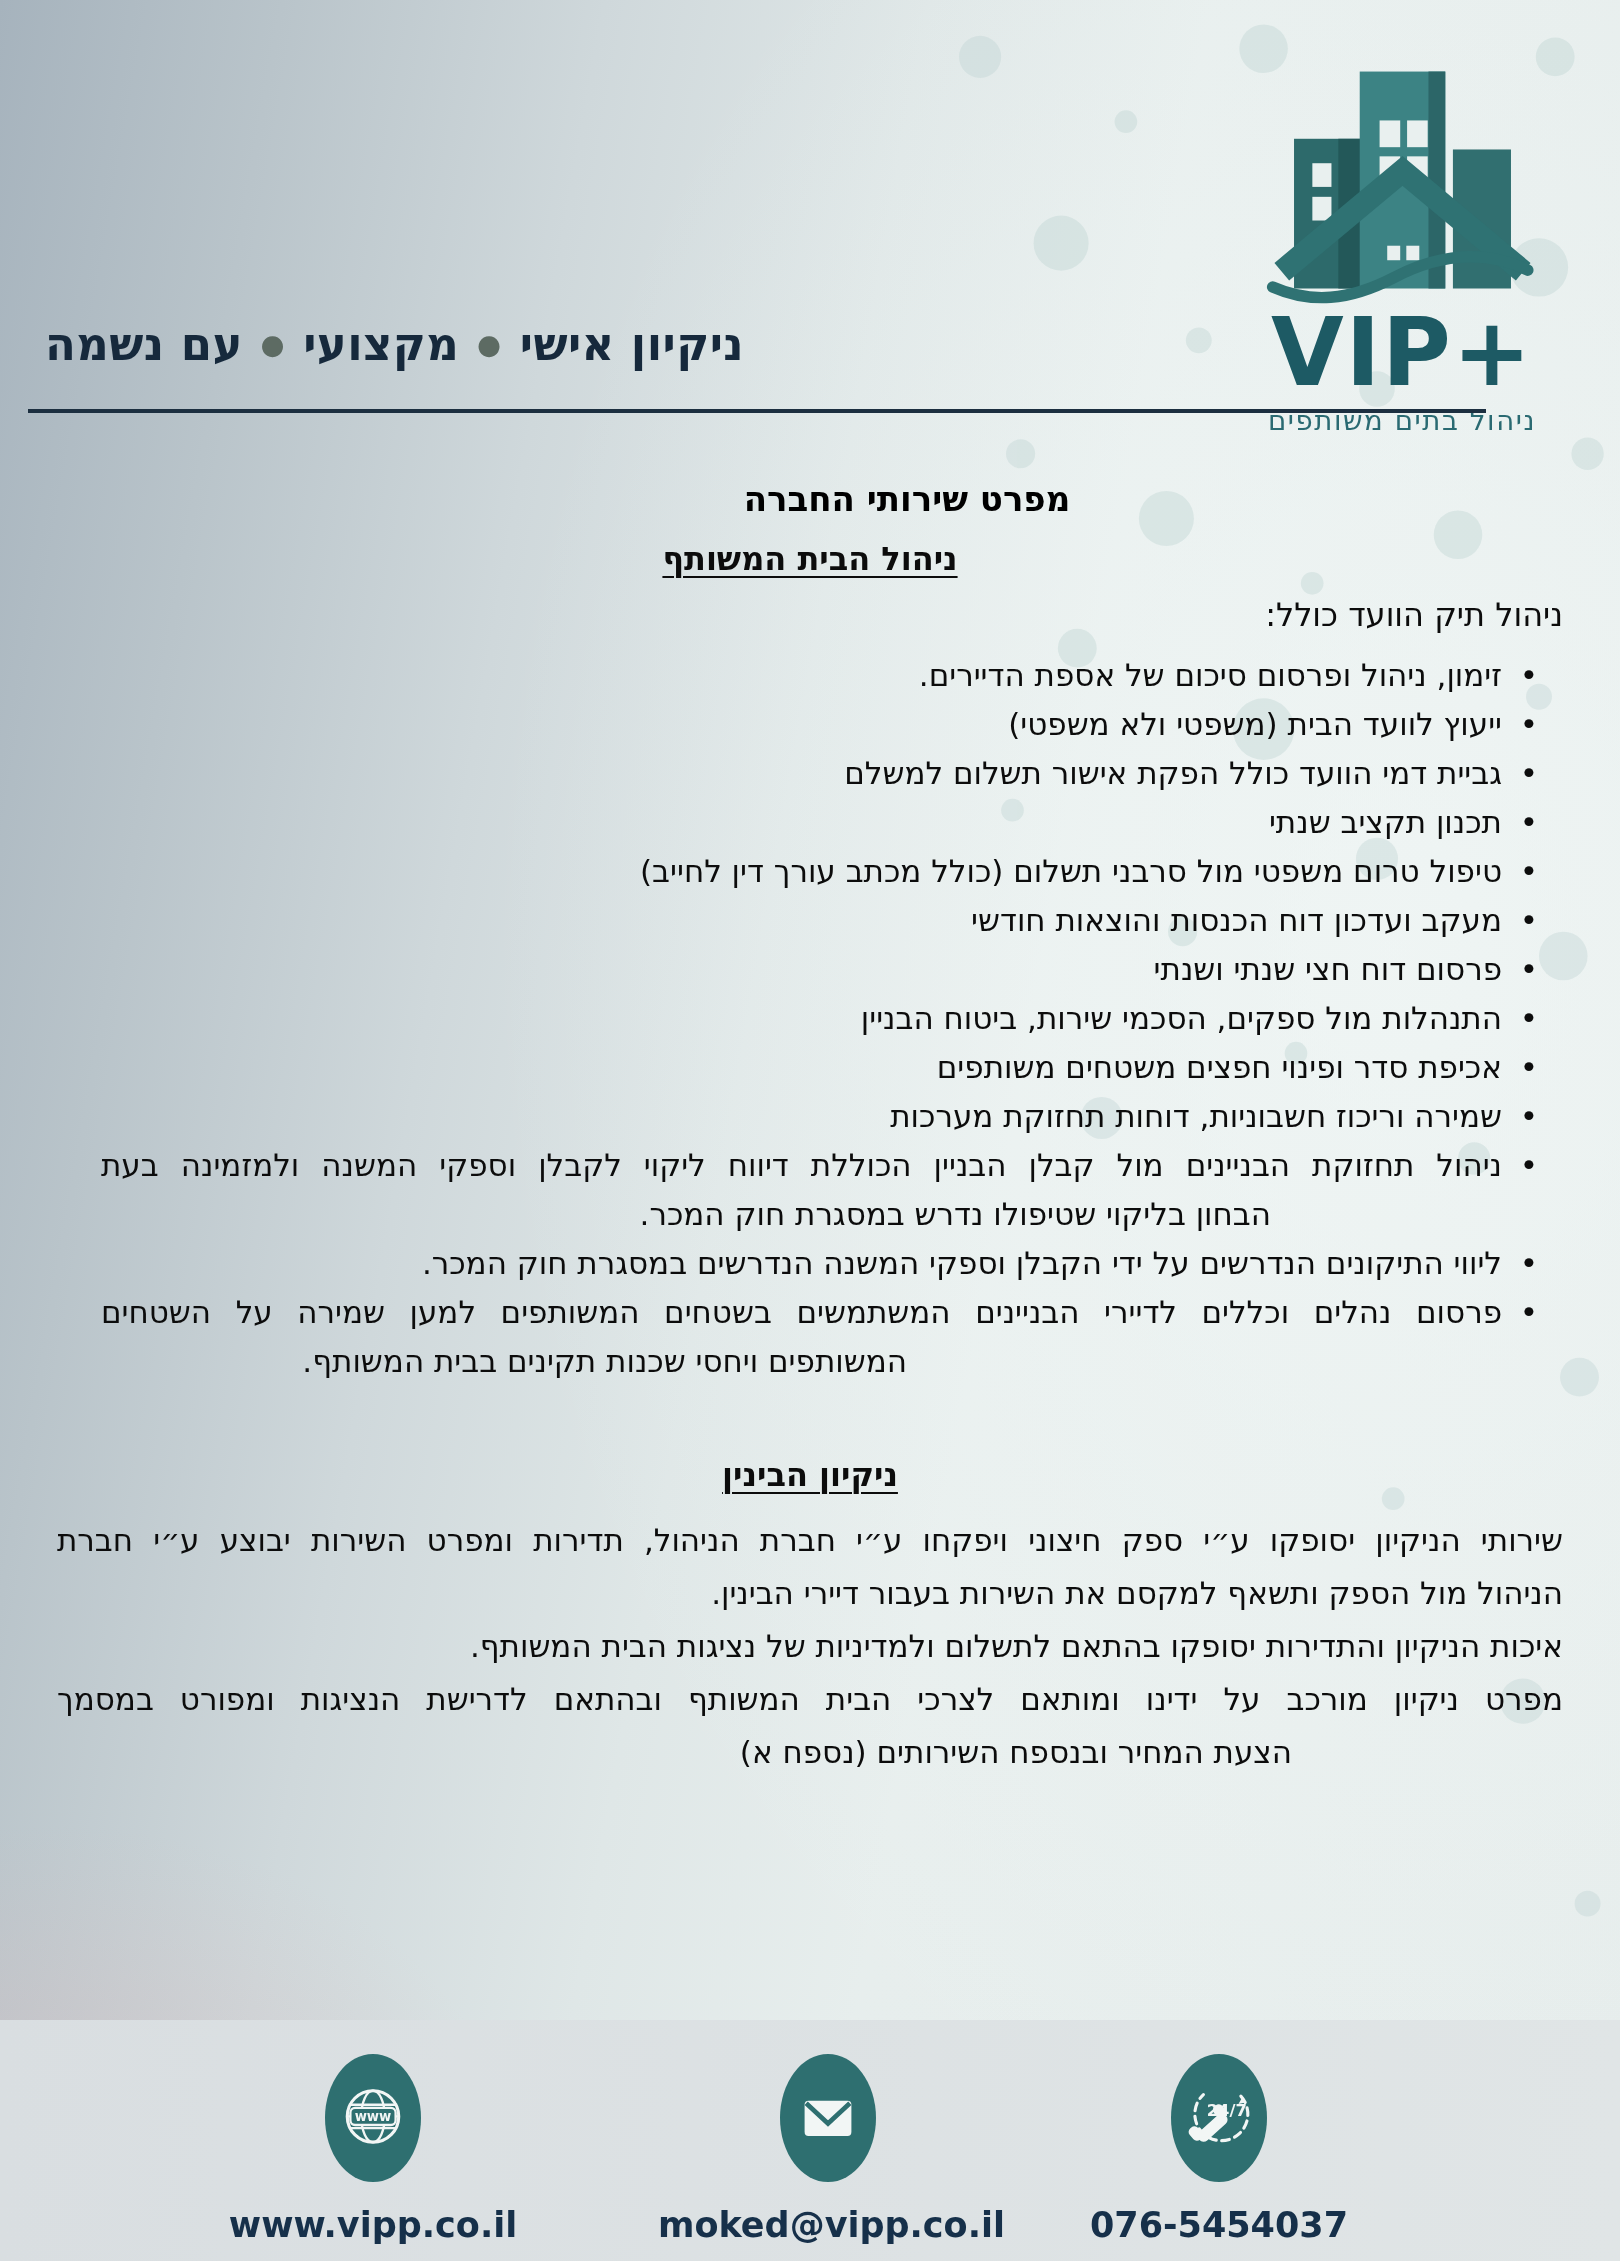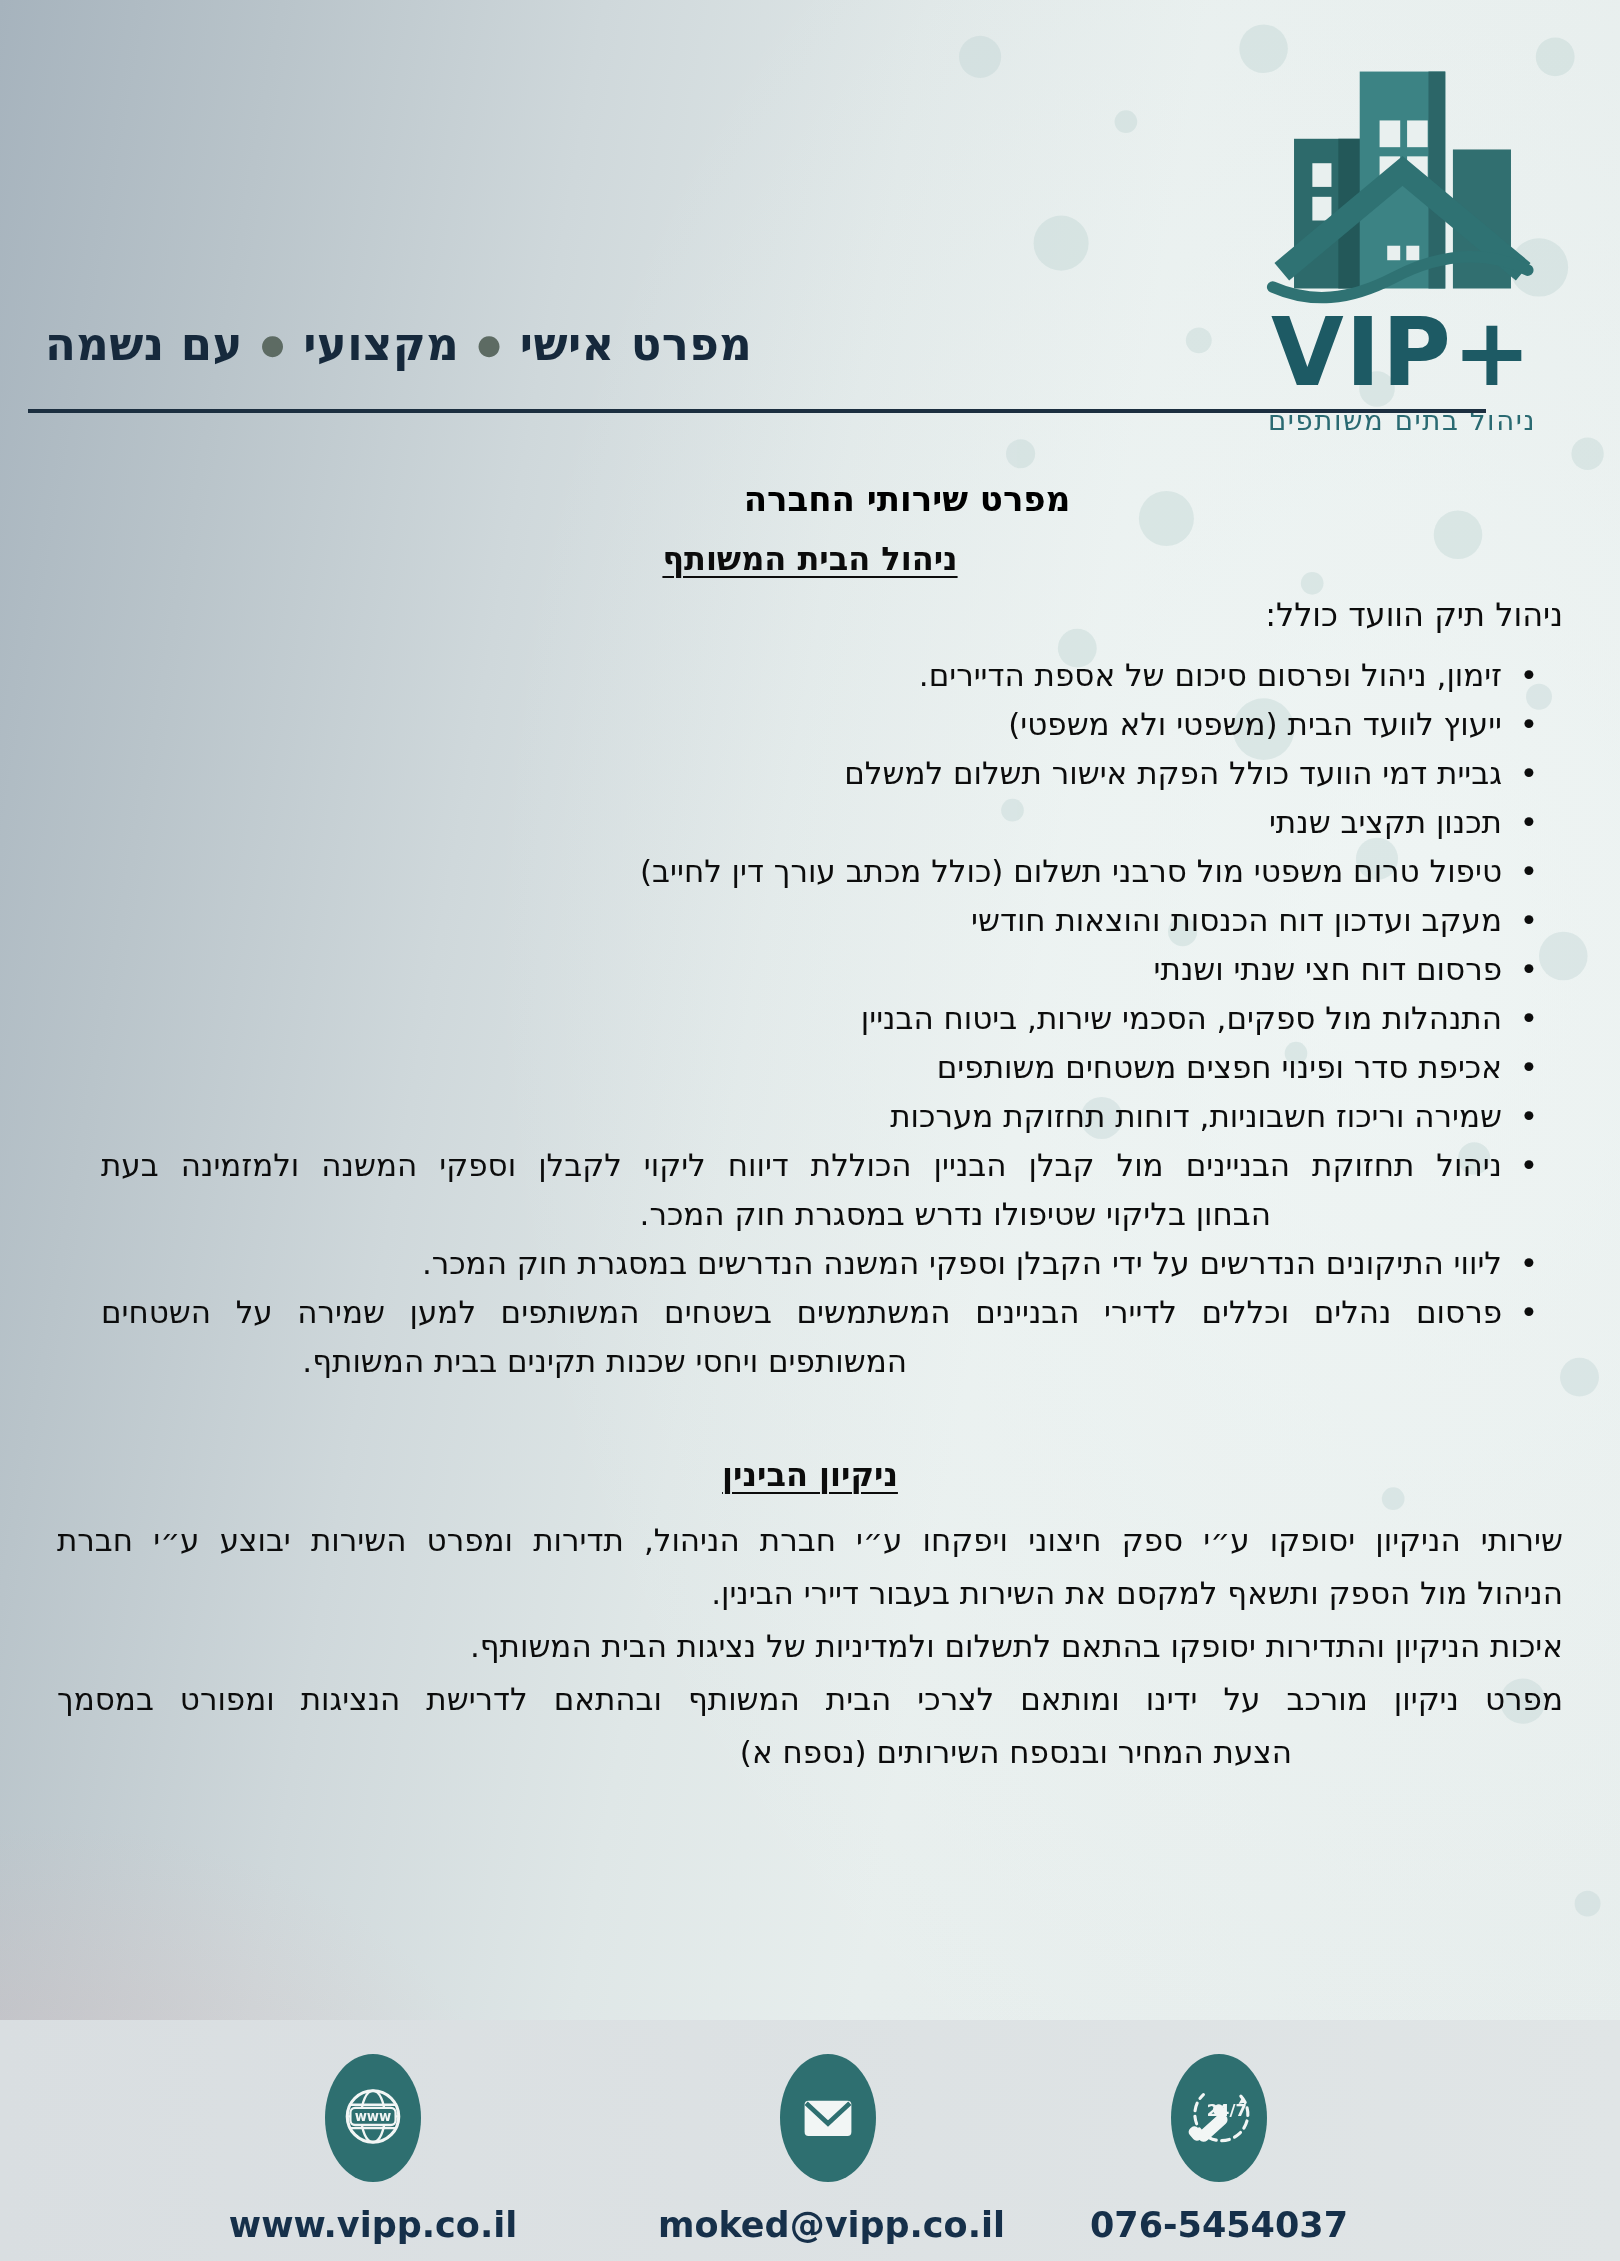--- a/index.html
+++ b/index.html
@@ -104,21 +104,21 @@
       <circle cx="1360" cy="1380" r="26"></circle>
         <circle cx="1820" cy="1430" r="20"></circle>
       <circle cx="1950" cy="1700" r="24"></circle>
         <circle cx="1720" cy="1850" r="14"></circle>
       <circle cx="1880" cy="2100" r="28"></circle>
         <circle cx="1960" cy="2350" r="16"></circle>
     </g>
   </svg>
 
   <div class="tagline">
-    <span>מפרט אישי</span><span class="dot">●</span><span>מקצועי</span><span class="dot">●</span><span>עם נשמה</span>
+    <span>ניקיון אישי</span><span class="dot">●</span><span>מקצועי</span><span class="dot">●</span><span>עם נשמה</span>
   </div>
 
   <div class="logo">
     <svg width="275" height="267" viewBox="0 0 360 340" xmlns="http://www.w3.org/2000/svg">
       <rect x="38" y="118" width="88" height="196" fill="#2d6a6b"></rect>
       <rect x="96" y="118" width="30" height="196" fill="#235859"></rect>
       <rect x="62" y="150" width="25" height="31" fill="#e9f0ef"></rect>
       <rect x="62" y="194" width="25" height="31" fill="#e9f0ef"></rect>
       <rect x="124" y="30" width="112" height="284" fill="#3c8384"></rect>
       <rect x="214" y="30" width="22" height="284" fill="#2c6668"></rect>

